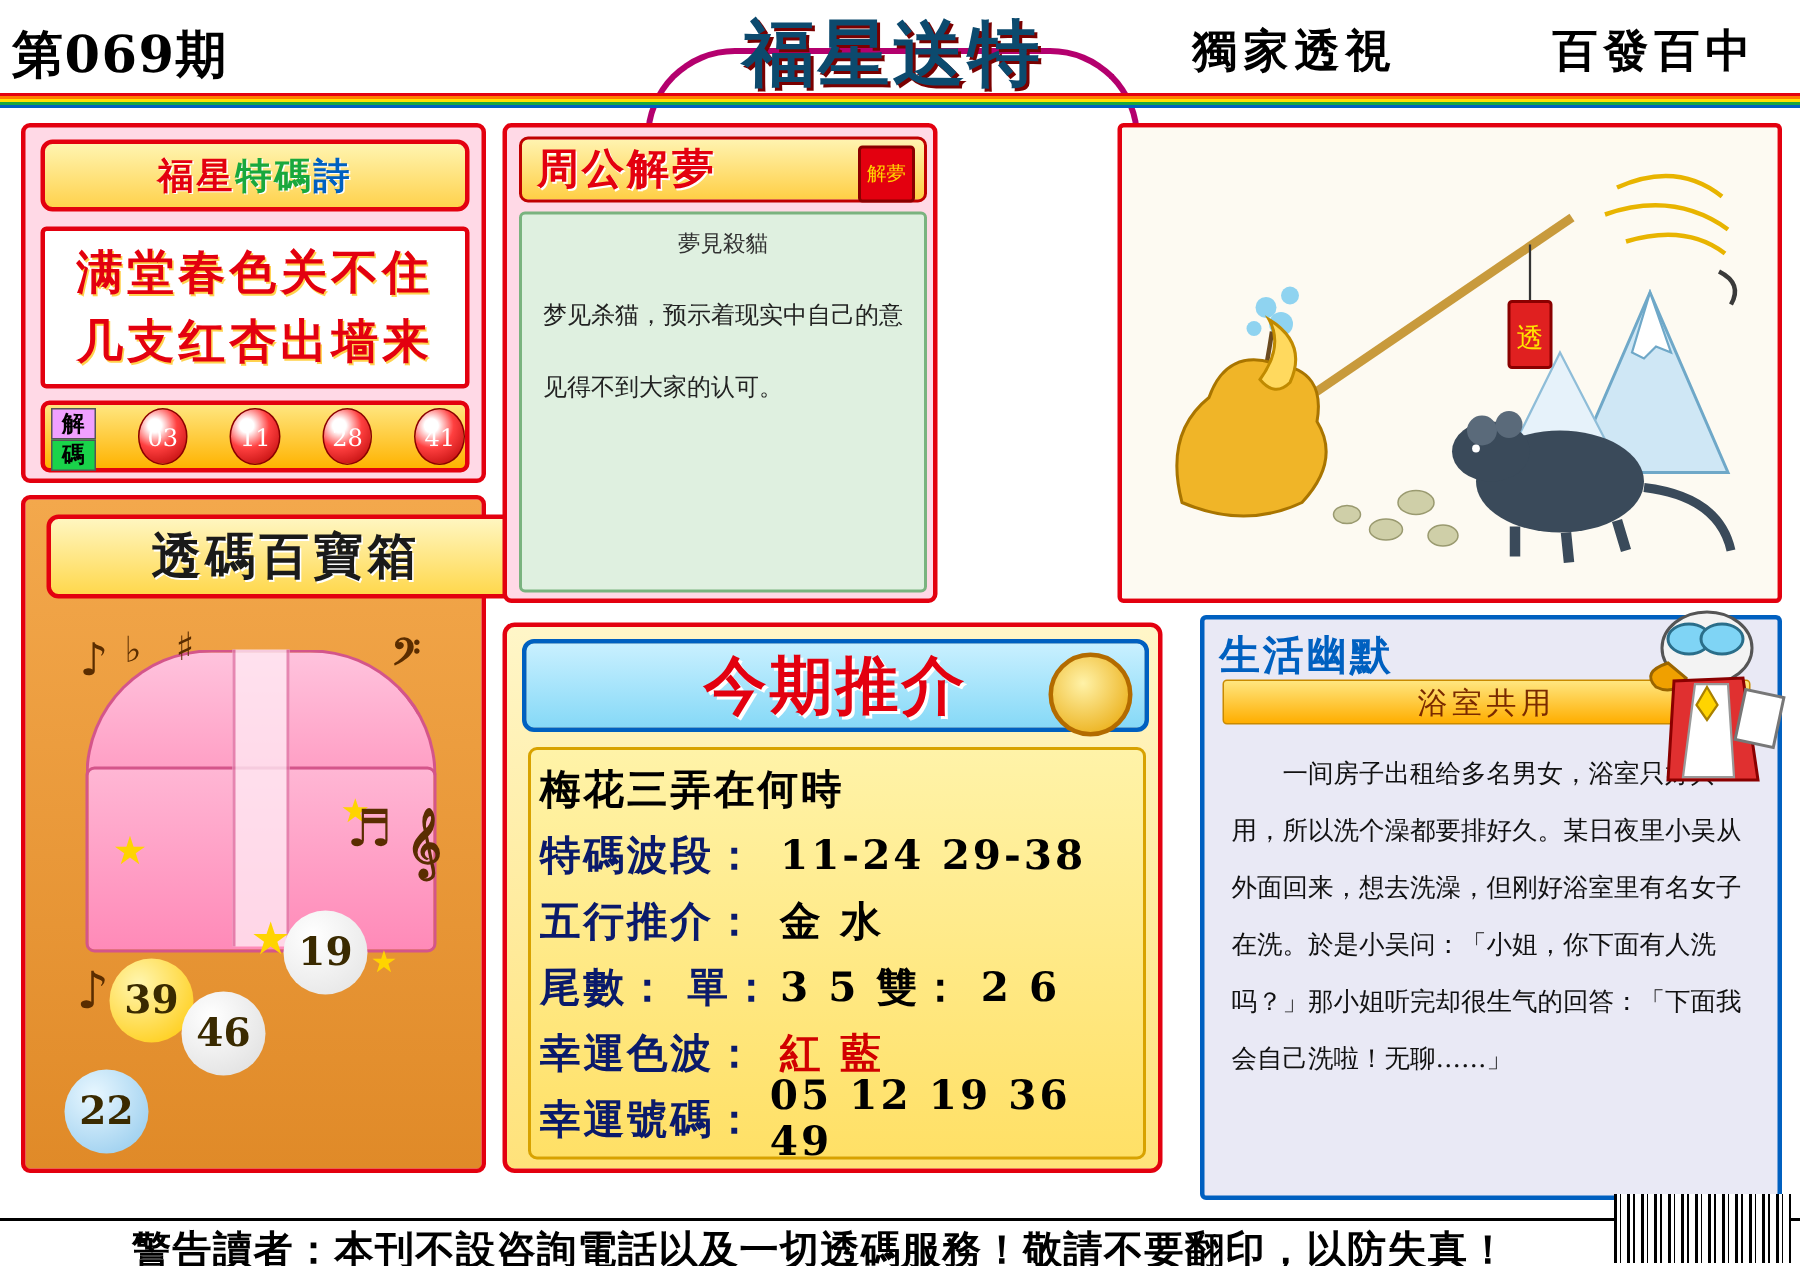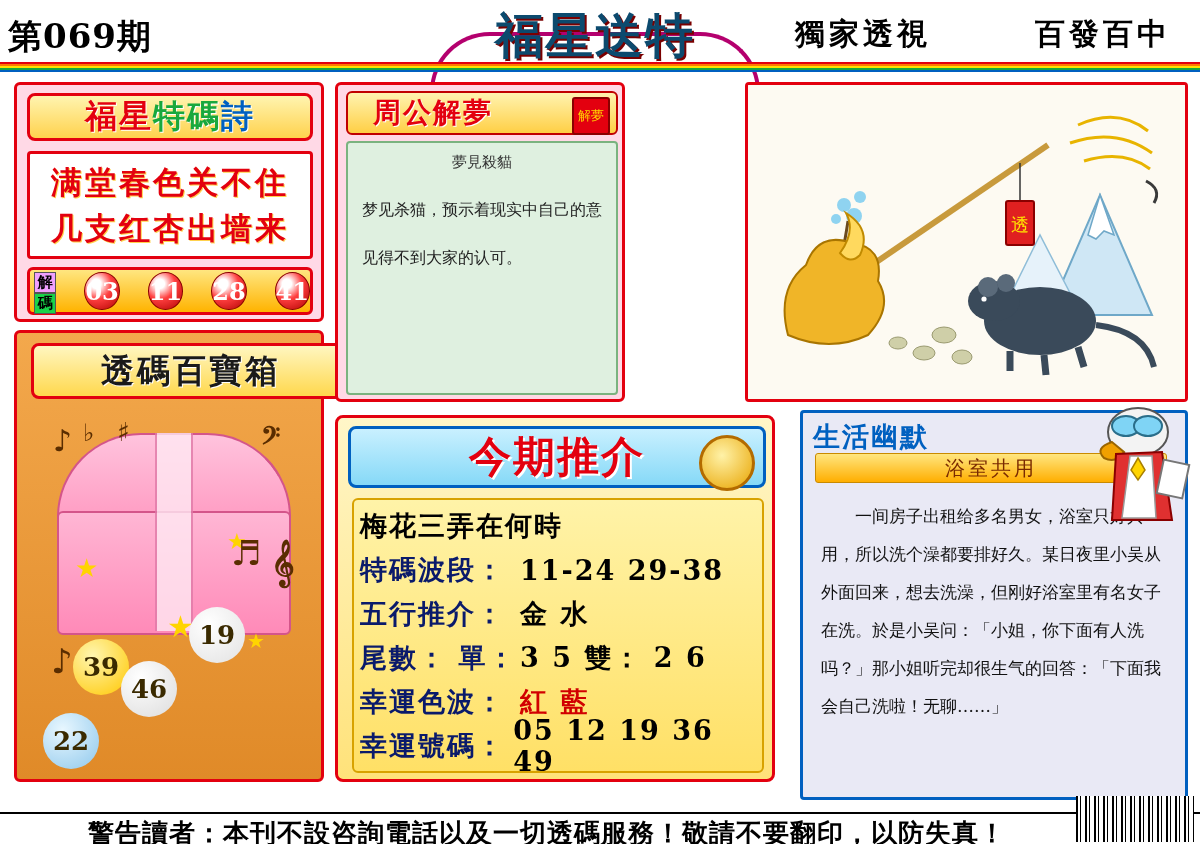--- a/index.html
+++ b/index.html
@@ -62,21 +62,21 @@
   
   .lc-poem-box{
     left:14px;top:82px;width:310px;height:240px;
     background:#ffd9e6;border:3px solid #e3000f;border-radius:6px;
   }
   .lc-poem-title{
     position:absolute;left:10px;top:8px;width:286px;height:48px;
     background:linear-gradient(to bottom,#fff4b0,#ffd24d);
     border:3px solid #e3000f;border-radius:8px;
     display:flex;align-items:center;justify-content:center;
-    font-size:32px;font-weight:bold;
+    font-size:24px;font-weight:bold;
     font-family:"DejaVu Serif","Liberation Serif",serif;
     color:#e3000f;letter-spacing:2px;
     text-shadow:1px 1px 0 #fff;
     box-sizing:border-box;
   }
   .lc-poem-title .g{color:#19a83d;}
   .lc-poem-title .b{color:#0060c0;}
   .lc-poem-lines{
     position:absolute;left:10px;top:66px;width:286px;height:108px;
     background:#ffffff;border:3px solid #e3000f;border-radius:4px;
@@ -102,21 +102,21 @@
   .jm span{
     flex:1;display:flex;align-items:center;justify-content:center;
     font-size:15px;font-weight:bold;color:#000;border:1px solid #555;
     font-family:"DejaVu Serif","Liberation Serif",serif;
   }
   .jm span:nth-child(1){background:#f0a0ff;}
   .jm span:nth-child(2){background:#19d34a;}
   .ball{
     width:36px;height:36px;border-radius:50%;
     background:radial-gradient(circle at 33% 30%,#ffffff 0 14%,#ff4040 45%,#b00000 100%);
-    color:#fff;font-size:24px;font-weight:bold;
+    color:#fff;font-size:16px;font-weight:normal;
     display:flex;align-items:center;justify-content:center;
     margin-left:28px;border:1px solid #8a0000;
     font-family:"DejaVu Serif","Liberation Serif",serif;
   }
 
   .lc-box2{
     left:14px;top:330px;width:310px;height:452px;
     background:linear-gradient(to bottom,#f3a84c,#e08a28);
     border:3px solid #e3000f;border-radius:6px;
   }
@@ -158,21 +158,21 @@
 
   
   .mc-dream{
     left:335px;top:82px;width:290px;height:320px;
     background:#ffd9e6;border:3px solid #e3000f;border-radius:6px;
   }
   .mc-dream-title{
     position:absolute;left:8px;top:6px;width:272px;height:44px;
     background:linear-gradient(to bottom,#fff3b0,#ffcf45);
     border:2px solid #c00000;border-radius:6px;box-sizing:border-box;
-    display:flex;align-items:center;padding-left:15px;
+    display:flex;align-items:center;
   }
   .mc-dream-title .t{
     font-size:28px;font-weight:bold;color:#e3000f;margin-left:10px;
     font-family:"DejaVu Serif","Liberation Serif",serif;letter-spacing:2px;
     text-shadow:1px 1px 0 #fff;
   }
   .mc-dream-title .seal{
     position:absolute;right:6px;top:4px;width:34px;height:34px;
     background:#e3000f;border:2px solid #8a0000;border-radius:3px;
     color:#ffd400;font-size:13px;display:flex;align-items:center;justify-content:center;

